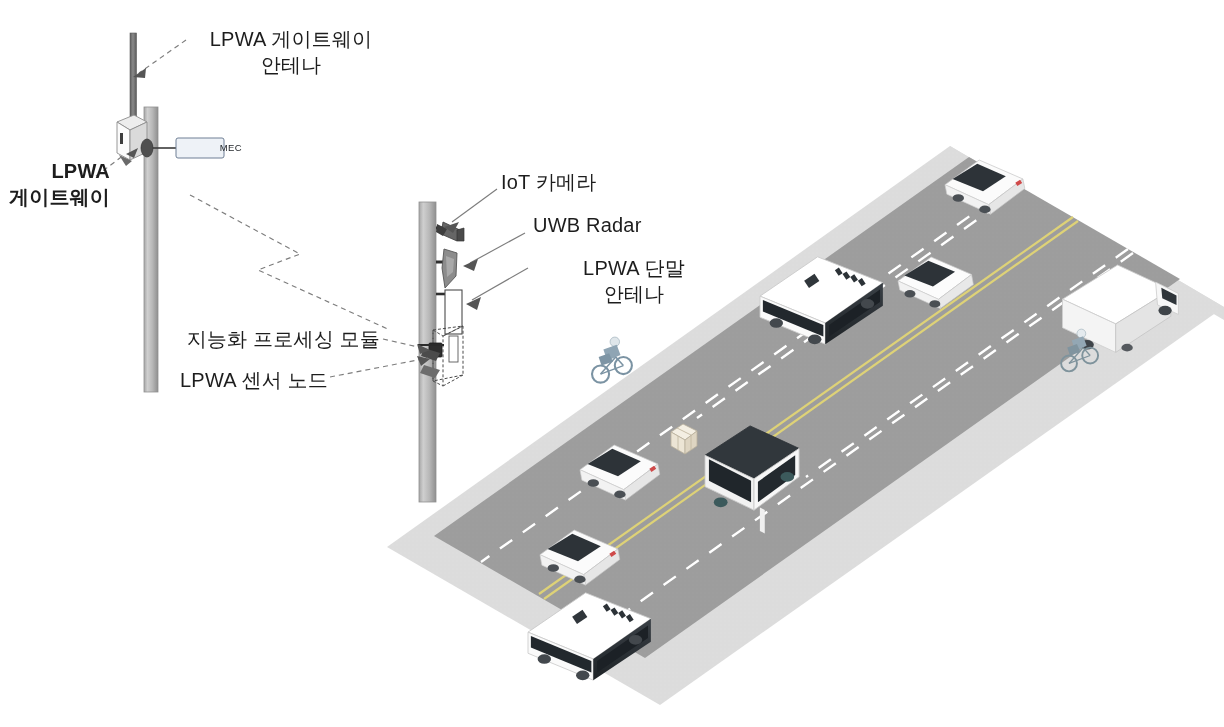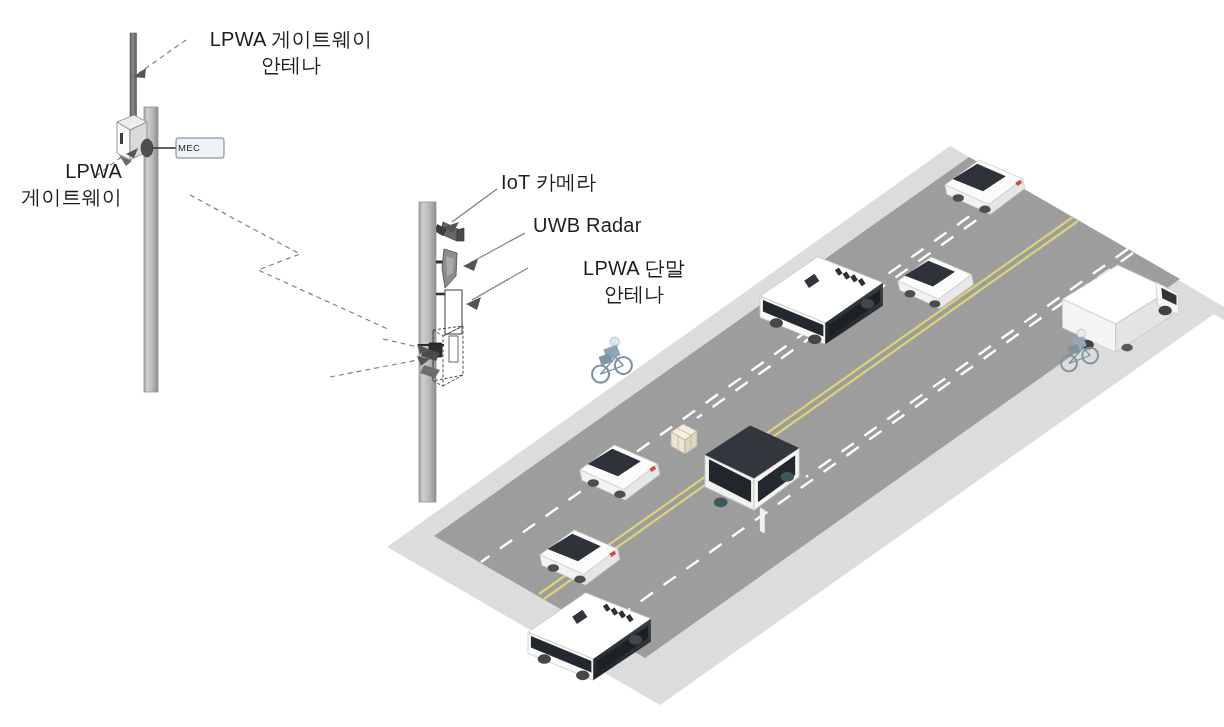--- a/index.html
+++ b/index.html
@@ -15,21 +15,21 @@
     position:absolute;
     font-family:"Liberation Sans","DejaVu Sans",sans-serif;
     font-size:20px;line-height:1.30;color:#1d1d1d;
     white-space:pre;letter-spacing:.2px;
   }
   .lbl.ctr{text-align:center;}
   .lbl.rt{text-align:right;}
   .mec-text{
     position:absolute;font-size:9.5px;letter-spacing:.4px;
     color:#23272b;font-family:"Liberation Sans","DejaVu Sans",sans-serif;
-    text-align:left;width:64px;
+    text-align:right;width:64px;
   }
 </style>
 </head>
 <body>
 
 <div id="diagram">
 
   <svg class="stage" viewBox="0 0 1224 727">
     <defs>
       <pattern id="dots" width="4" height="4" patternUnits="userSpaceOnUse">
@@ -299,27 +299,29 @@
       <polygon points="466,304 481,297 477,310"></polygon>
       <polygon points="430,350 417,344 420,354"></polygon>
       <polygon points="430,359 417,356 421,366"></polygon>
       <polygon points="126,154 138,148 134,158"></polygon>
     </g>
   </svg>
 
   <div class="lbl ctr" style="left:186px;top:26px;width:210px;">LPWA 게이트웨이
 안테나</div>
 
-  <div class="lbl rt" style="left:12px;top:158px;width:110px;">LPWA
+  <div class="lbl rt" style="left:0px;top:158px;width:110px;font-weight:bold;">LPWA
 게이트웨이</div>
 
   <div class="mec-text" style="left:178px;top:142px;">MEC</div>
 
   <div class="lbl" style="left:501px;top:169px;">IoT 카메라</div>
 
   <div class="lbl" style="left:533px;top:212px;">UWB Radar</div>
 
   <div class="lbl ctr" style="left:560px;top:255px;width:148px;">LPWA 단말
 안테나</div>
 
-
+  <div class="lbl rt" style="left:100px;top:326px;width:280px;">지능화 프로세싱 모듈</div>
+
+  <div class="lbl rt" style="left:100px;top:367px;width:228px;">LPWA 센서 노드</div>
 
 </div>
 
 </body></html>

